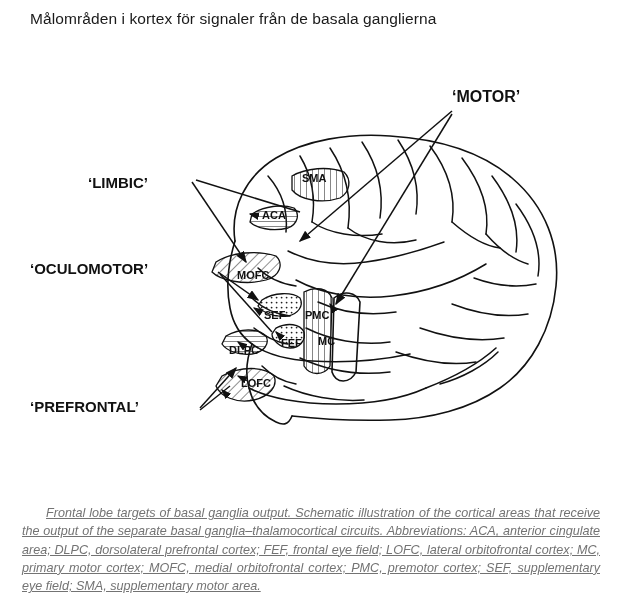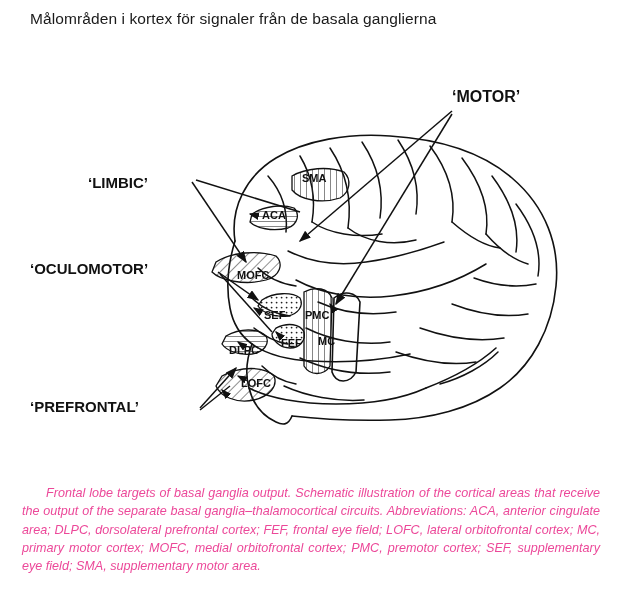--- a/index.html
+++ b/index.html
@@ -35,28 +35,29 @@
   #figure-area svg {
     display: block;
   }
   .lbl {
     font-family: "Liberation Sans", sans-serif;
     font-weight: bold;
   }
   #caption {
     position: absolute;
     left: 22px;
-    top: 484px;
+    top: 504px;
     width: 578px;
     font-family: "Liberation Sans", sans-serif;
     font-style: italic;
     font-size: 12.6px;
     line-height: 1.45;
     text-align: justify;
-    color: #ec4899;
+    color: #737373;
+    text-decoration: underline;
   }
   #caption .first-line-indent {
     display: inline-block;
     width: 24px;
   }
 </style>
 </head>
 <body>
 
 <div id="page-title">Målområden i kortex för signaler från de basala ganglierna</div>

